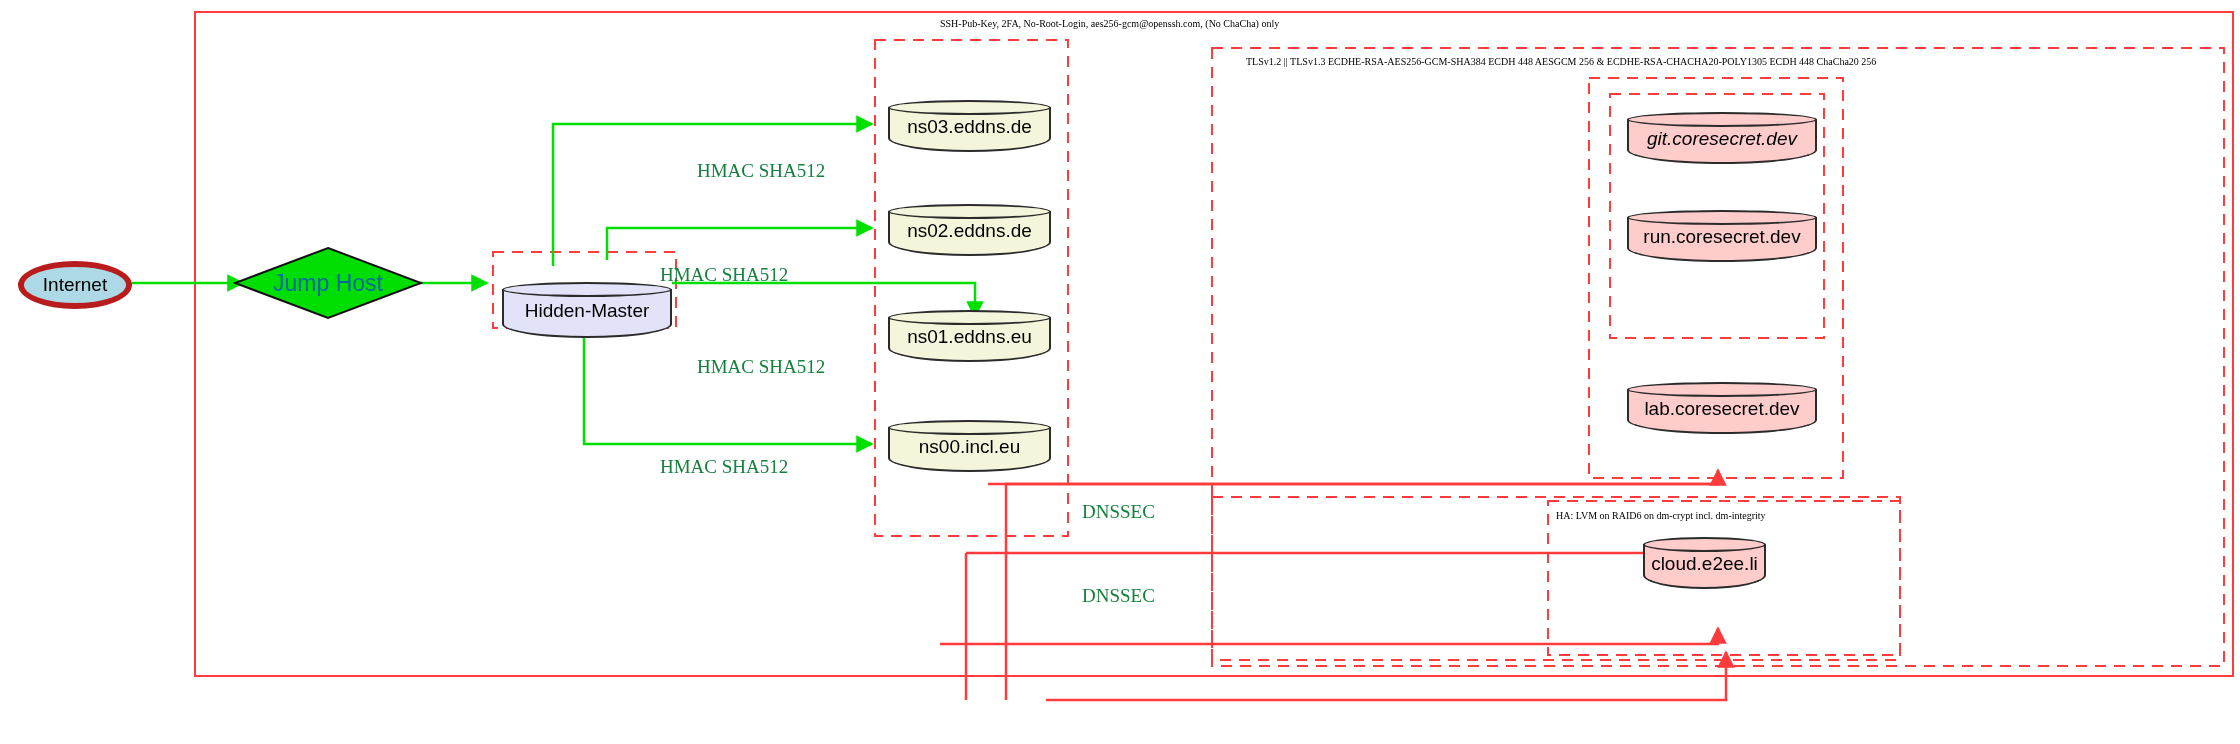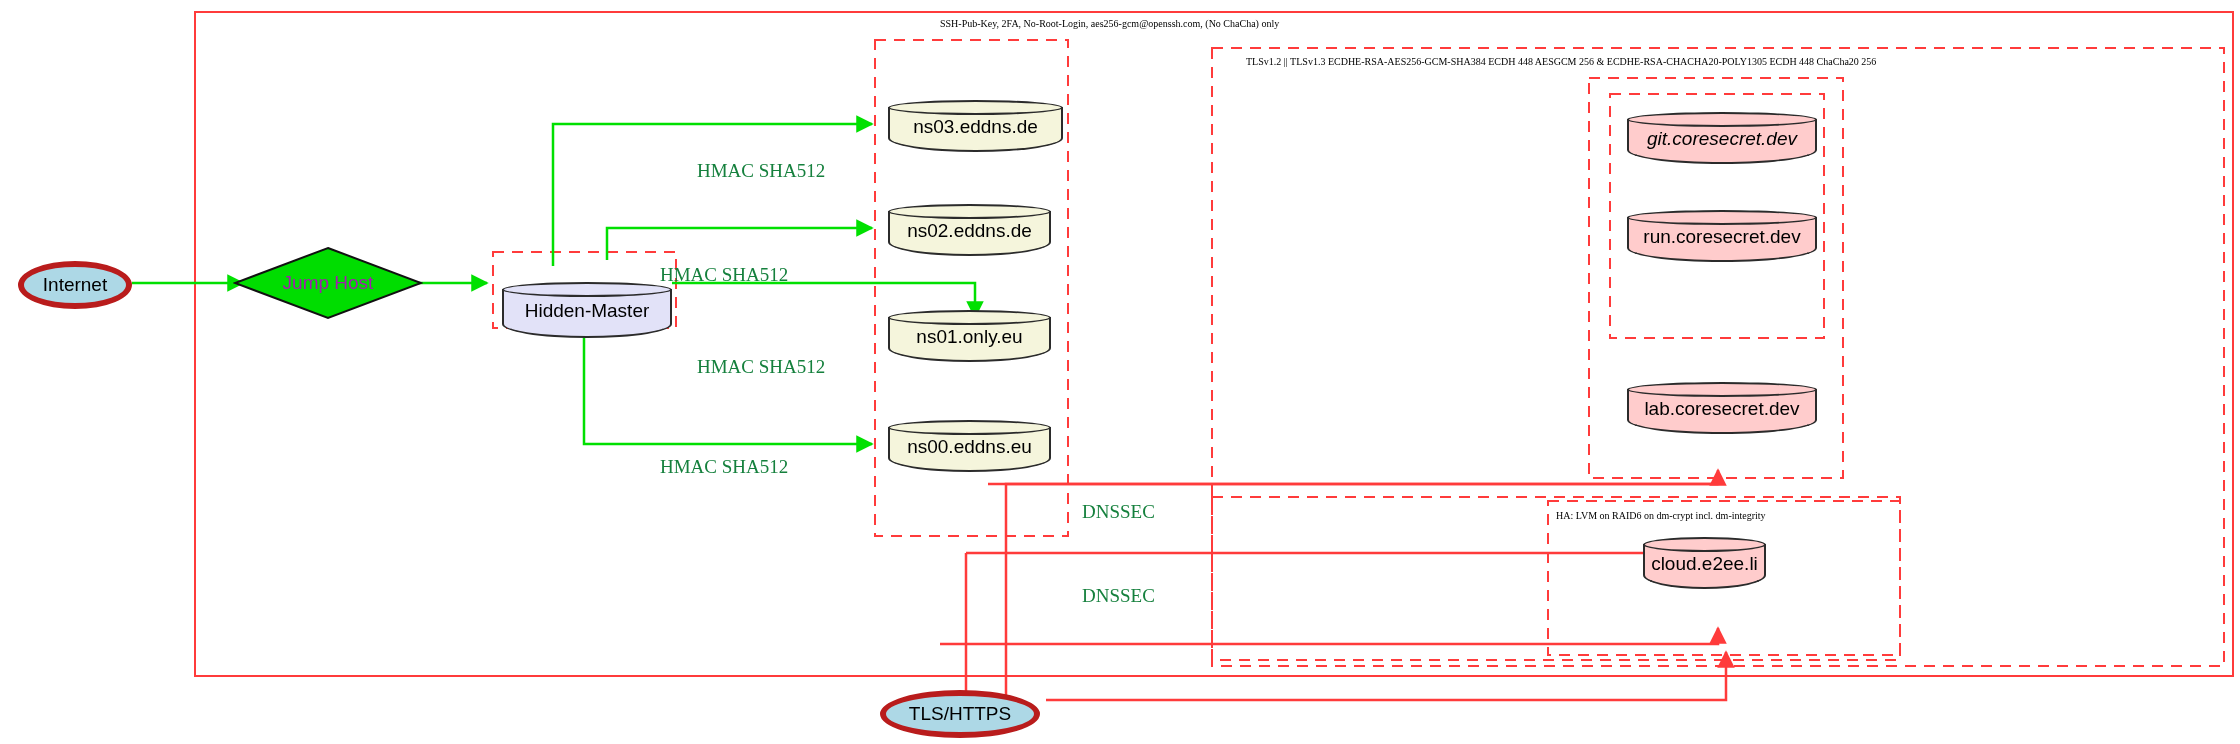--- a/index.html
+++ b/index.html
@@ -13,21 +13,21 @@
   .edge-label{font-family:"Liberation Serif",serif;font-size:19px;color:#15803d;background:transparent;margin-top:48px;}
   .cyl{position:absolute;}
   .cyl .body{position:absolute;left:0;right:0;top:7px;bottom:0;border:2px solid #2b2b2b;border-top:none;border-radius:0 0 50% 50%/0 0 14px 14px;}
   .cyl .top{position:absolute;left:0;right:0;top:0;height:15px;border:2px solid #2b2b2b;border-radius:50%/50%;box-sizing:border-box;}
   .cyl .txt{position:absolute;left:0;right:0;top:50%;transform:translateY(-45%);text-align:center;font-size:19px;color:#000;font-family:"Liberation Sans",sans-serif;}
 
   .ellipse{position:absolute;border:6px solid #b91c1c;border-radius:50%;background:#add8e6;
            display:flex;align-items:center;justify-content:center;font-size:19px;color:#000;box-sizing:border-box;}
 
   .diamond-wrap{position:absolute;display:flex;align-items:center;justify-content:center;}
-  .diamond-wrap .dlabel{position:relative;z-index:3;font-size:19px;color:#a21caf;}
+  .diamond-wrap .dlabel{position:relative;z-index:3;font-size:23px;color:#0369a1;}
 </style>
 </head>
 <body>
 
 <div id="stage">
 
   <svg id="wires" viewBox="0 0 2240 744">
     <defs>
       <marker id="agr" viewBox="0 0 10 10" refX="9" refY="5" markerWidth="7" markerHeight="7" orient="auto-start-reverse">
         <path d="M 0 0 L 10 5 L 0 10 z" fill="#00e000"></path>
@@ -91,42 +91,42 @@
     </svg>
     <span class="dlabel">Jump Host</span>
   </div>
 
   <div class="cyl" style="left:502px;top:262px;width:170px;height:56px;margin-top:20px;">
     <div class="body" style="background:#e2e2f8;"></div>
     <div class="top" style="background:#e2e2f8;"></div>
     <div class="txt">Hidden-Master</div>
   </div>
 
-  <div class="cyl" style="left:888px;top:100px;width:163px;height:52px;padding-left:12px;">
+  <div class="cyl" style="left:888px;top:100px;width:163px;height:52px;">
     <div class="body" style="background:#f5f5dc;"></div>
     <div class="top" style="background:#f5f5dc;"></div>
     <div class="txt">ns03.eddns.de</div>
   </div>
 
   <div class="cyl" style="left:888px;top:204px;width:163px;height:52px;">
     <div class="body" style="background:#f5f5dc;"></div>
     <div class="top" style="background:#f5f5dc;"></div>
     <div class="txt">ns02.eddns.de</div>
   </div>
 
   <div class="cyl" style="left:888px;top:310px;width:163px;height:52px;">
     <div class="body" style="background:#f5f5dc;"></div>
     <div class="top" style="background:#f5f5dc;"></div>
-    <div class="txt">ns01.only.eu</div>
+    <div class="txt">ns01.eddns.eu</div>
   </div>
 
   <div class="cyl" style="left:888px;top:420px;width:163px;height:52px;">
     <div class="body" style="background:#f5f5dc;"></div>
     <div class="top" style="background:#f5f5dc;"></div>
-    <div class="txt">ns00.eddns.eu</div>
+    <div class="txt">ns00.incl.eu</div>
   </div>
 
   <div class="cyl" style="left:1627px;top:112px;width:190px;height:52px;font-style:italic;">
     <div class="body" style="background:#ffcccc;"></div>
     <div class="top" style="background:#ffcccc;"></div>
     <div class="txt">git.coresecret.dev</div>
   </div>
 
   <div class="cyl" style="left:1627px;top:210px;width:190px;height:52px;">
     <div class="body" style="background:#ffcccc;"></div>
@@ -139,23 +139,20 @@
     <div class="top" style="background:#ffcccc;"></div>
     <div class="txt">lab.coresecret.dev</div>
   </div>
 
   <div class="cyl" style="left:1643px;top:537px;width:123px;height:52px;">
     <div class="body" style="background:#ffcccc;"></div>
     <div class="top" style="background:#ffcccc;"></div>
     <div class="txt">cloud.e2ee.li</div>
   </div>
 
-  <div class="ellipse" style="left:880px;top:690px;width:160px;height:48px;">
-    <span>TLS/HTTPS</span>
-  </div>
 
   <div class="lbl cluster-title" style="left:940px;top:18px;">SSH-Pub-Key, 2FA, No-Root-Login, aes256-gcm@openssh.com, (No ChaCha) only</div>
 
   <div class="lbl cluster-title" style="left:1226px;top:56px;margin-left:20px;">TLSv1.2 || TLSv1.3 ECDHE-RSA-AES256-GCM-SHA384 ECDH 448 AESGCM 256 &amp; ECDHE-RSA-CHACHA20-POLY1305 ECDH 448 ChaCha20 256</div>
 
   <div class="lbl cluster-title" style="left:1556px;top:510px;">HA: LVM on RAID6 on dm-crypt incl. dm-integrity</div>
 
   <div class="lbl edge-label" style="left:697px;top:112px;">HMAC SHA512</div>
   <div class="lbl edge-label" style="left:660px;top:216px;">HMAC SHA512</div>
   <div class="lbl edge-label" style="left:697px;top:308px;">HMAC SHA512</div>

